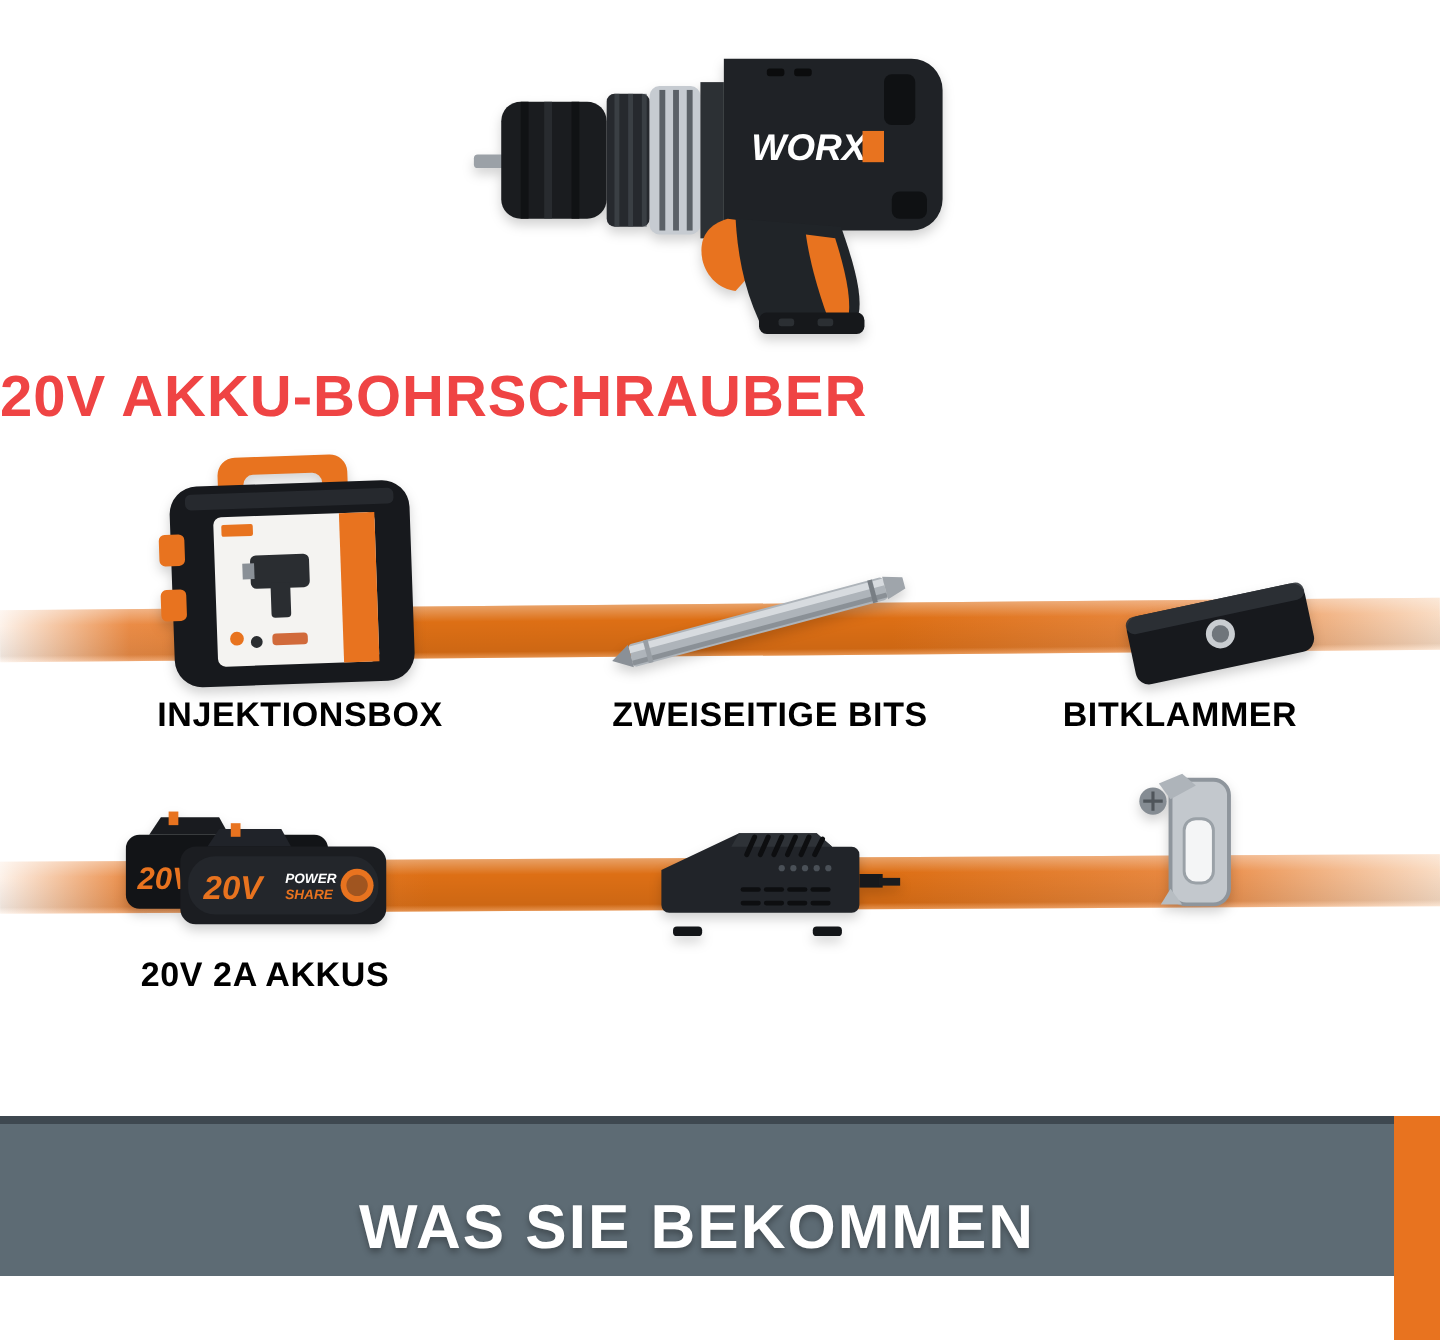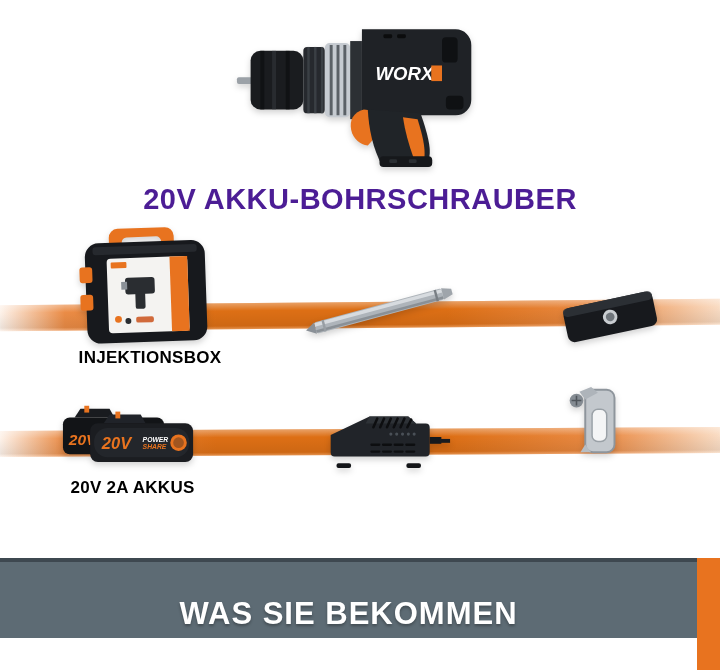--- a/index.html
+++ b/index.html
@@ -12,22 +12,22 @@
     position:absolute; left:0; width:720px; height:26px;
     background:
       linear-gradient(180deg, rgba(255,255,255,0.35) 0%, rgba(255,255,255,0) 30%, rgba(0,0,0,0.07) 88%, rgba(255,255,255,0.25) 100%),
       linear-gradient(90deg, rgba(237,131,51,0.10) 0%, rgba(229,111,24,0.80) 9%, #DD6F15 30%, #DD6F15 62%, rgba(229,111,24,0.80) 84%, rgba(242,170,110,0.40) 100%);
   }
   .band.r1 { top:302px; transform:rotate(-0.5deg); }
   .band.r2 { top:429px; transform:rotate(-0.3deg); }
 
   
   .title {
-    position:absolute; top:183px; left:0; width:720px; text-align:center;
-    font-size:29px; font-weight:bold; color:#4c1d95; letter-spacing:0.5px;
+    position:absolute; top:183px; left:0; width:720px; text-align:left;
+    font-size:29px; font-weight:bold; color:#ef4444; letter-spacing:0.5px;
   }
 
   
   .item-label {
     position:absolute; font-size:17px; font-weight:bold; color:#000000;
     letter-spacing:0.3px; text-align:center;
   }
   .lbl-r1c1 { left:60px;  width:180px; top:348px; }
   .lbl-r1c2 { left:290px; width:190px; top:348px; }
   .lbl-r1c3 { left:510px; width:160px; top:348px; }
@@ -218,20 +218,22 @@
   <svg class="art shadowed" viewBox="0 0 80 78" style="left:556px; top:384px; width:78px; height:76px;">
     <path d="M34 6 h18 a8 8 0 0 1 8 8 v48 a8 8 0 0 1 -8 8 h-14 a8 8 0 0 1 -8 -8 V14 z" fill="#C3C8CD" stroke="#8E959C" stroke-width="2"></path>
     <rect x="37" y="26" width="15" height="33" rx="6" fill="#F4F5F6" stroke="#9AA1A7" stroke-width="1.5"></rect>
     <path d="M24 8 l12 -5 7 6 -13 7 z" fill="#AEB4BA"></path>
     <circle cx="21" cy="17" r="7" fill="#858C93"></circle>
     <path d="M16 17 h10 M21 12 v10" stroke="#4F555B" stroke-width="1.6"></path>
     <path d="M30 62 l-5 8 h11 z" fill="#B7BDC2"></path>
   </svg>
 
   <div class="item-label lbl-r1c1">INJEKTIONSBOX</div>
+  <div class="item-label lbl-r1c2">ZWEISEITIGE BITS</div>
+  <div class="item-label lbl-r1c3">BITKLAMMER</div>
   <div class="item-label lbl-r2c1">20V 2A AKKUS</div>
 
   <div class="banner">
     <div class="banner-topline"></div>
     <div class="banner-orange-strip"></div>
     <div class="banner-text">WAS SIE BEKOMMEN</div>
   </div>
 
 </div>
 

